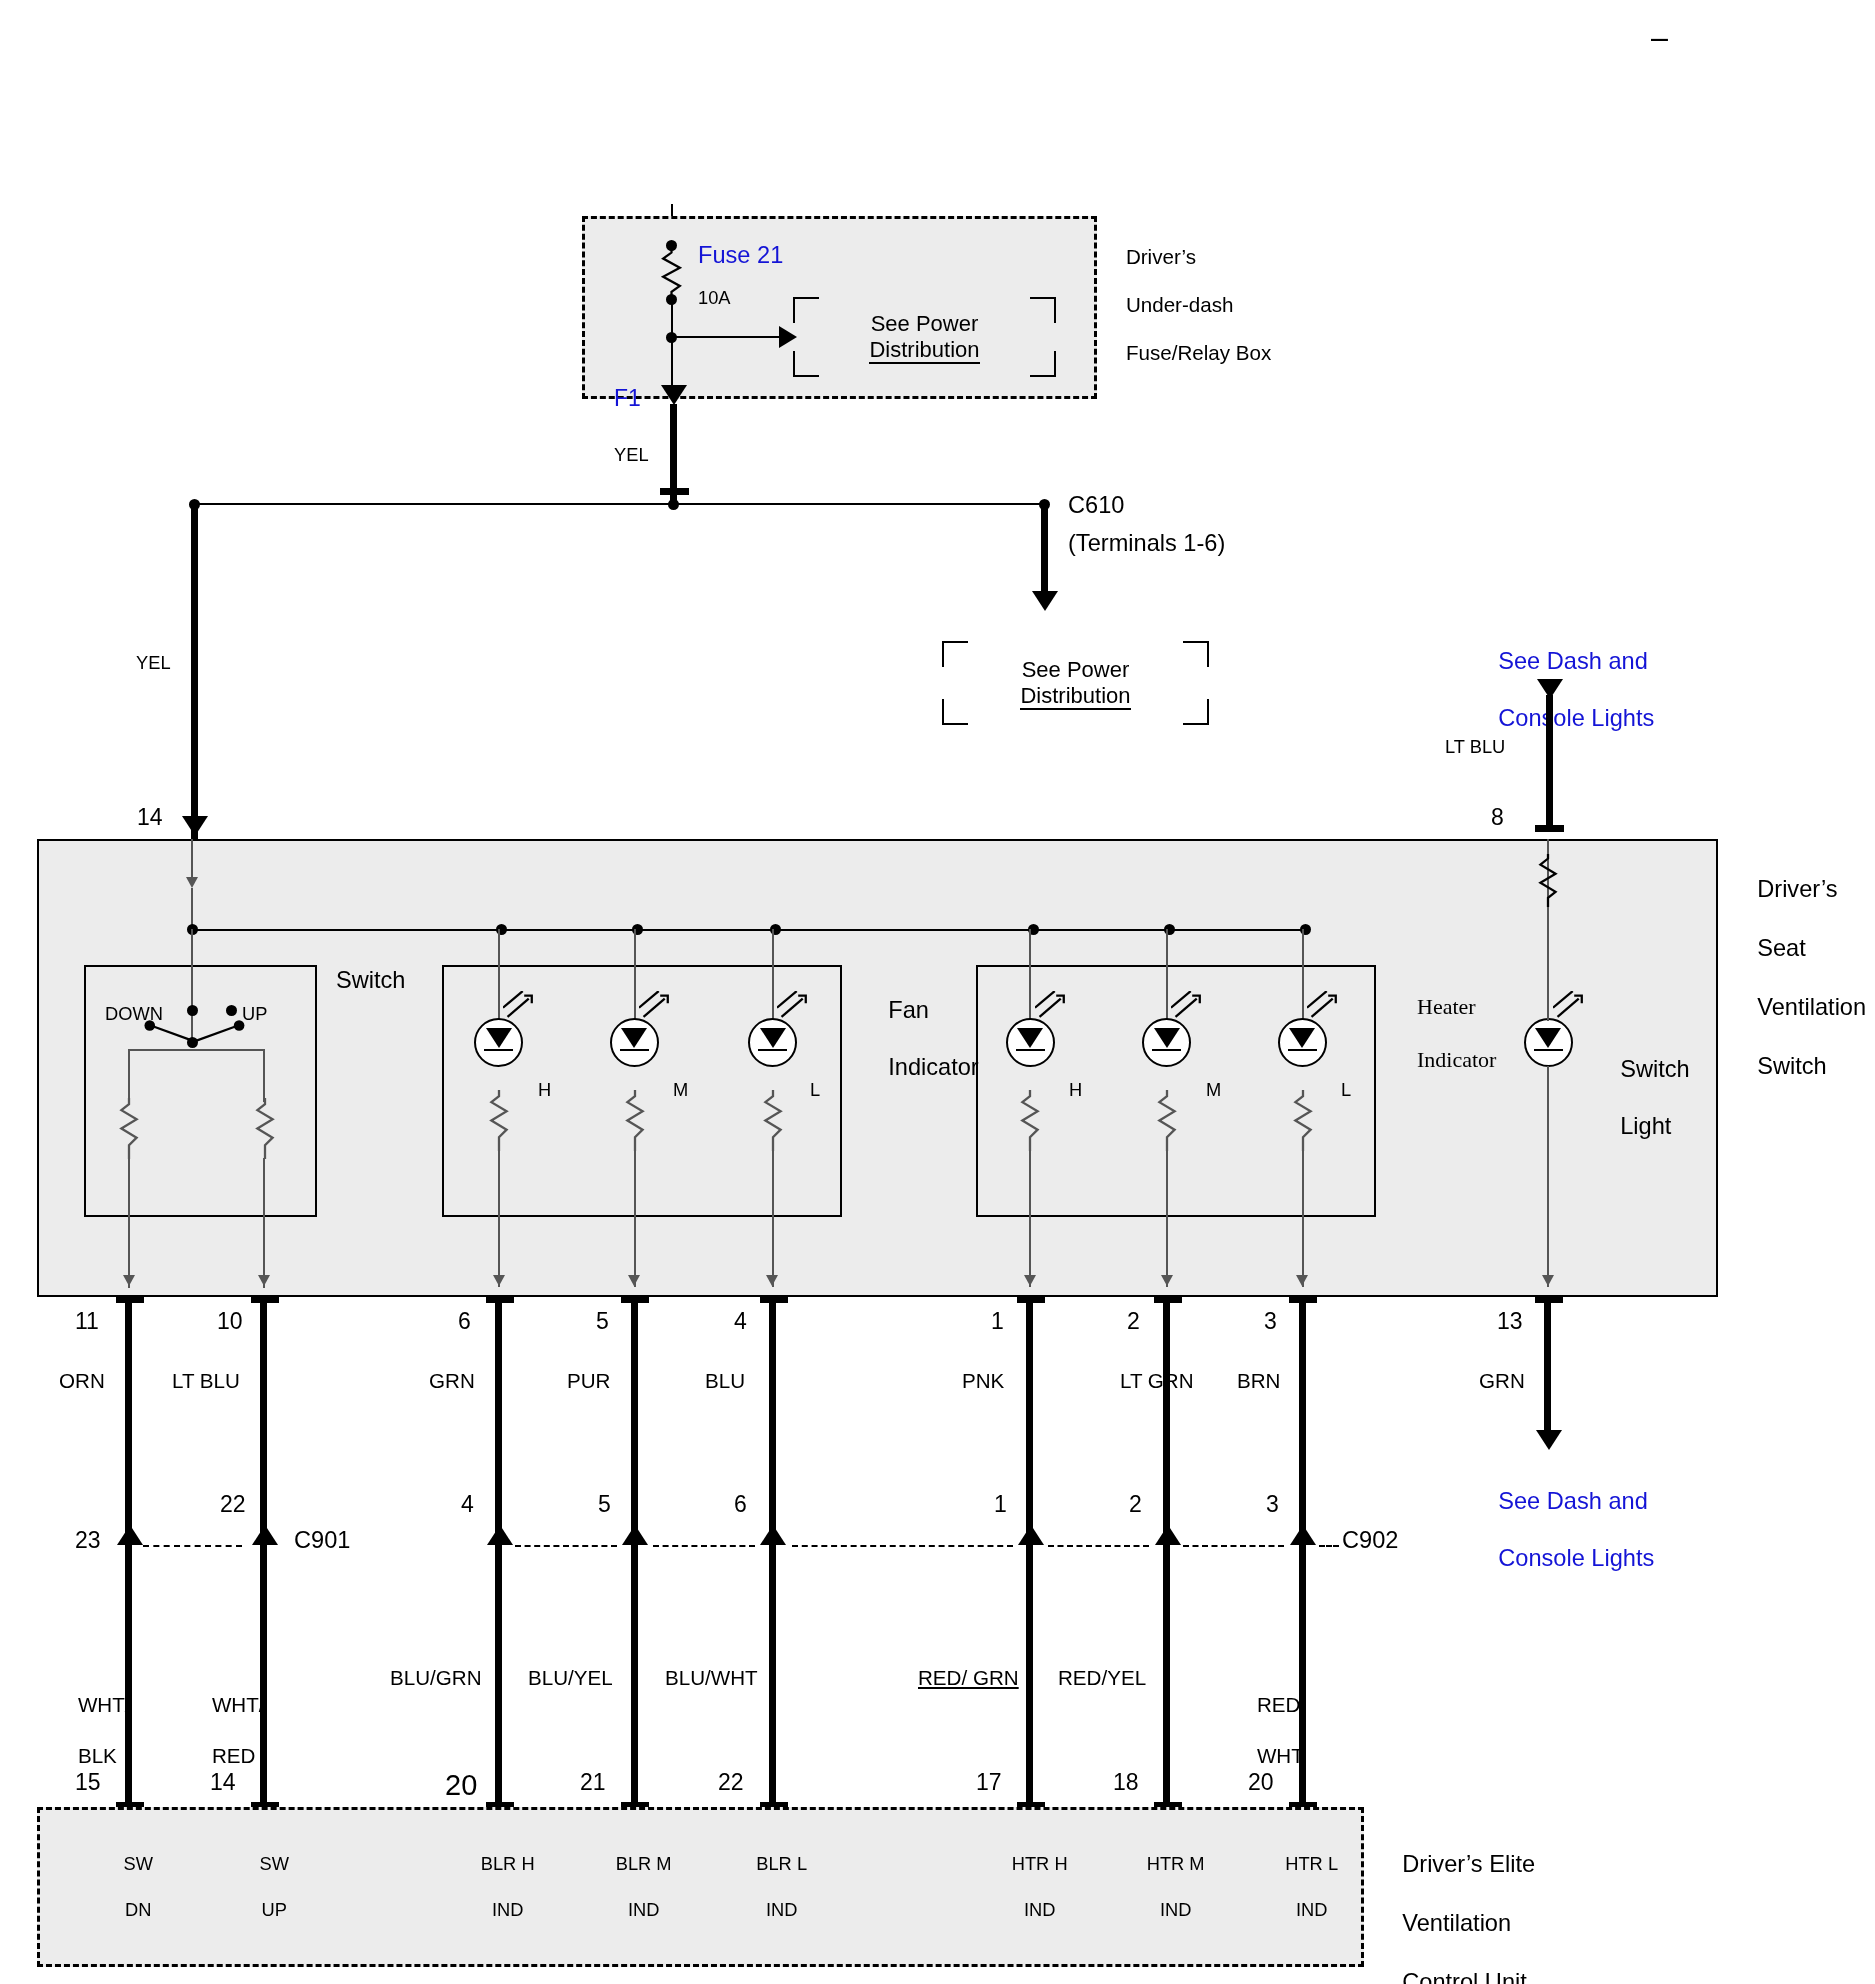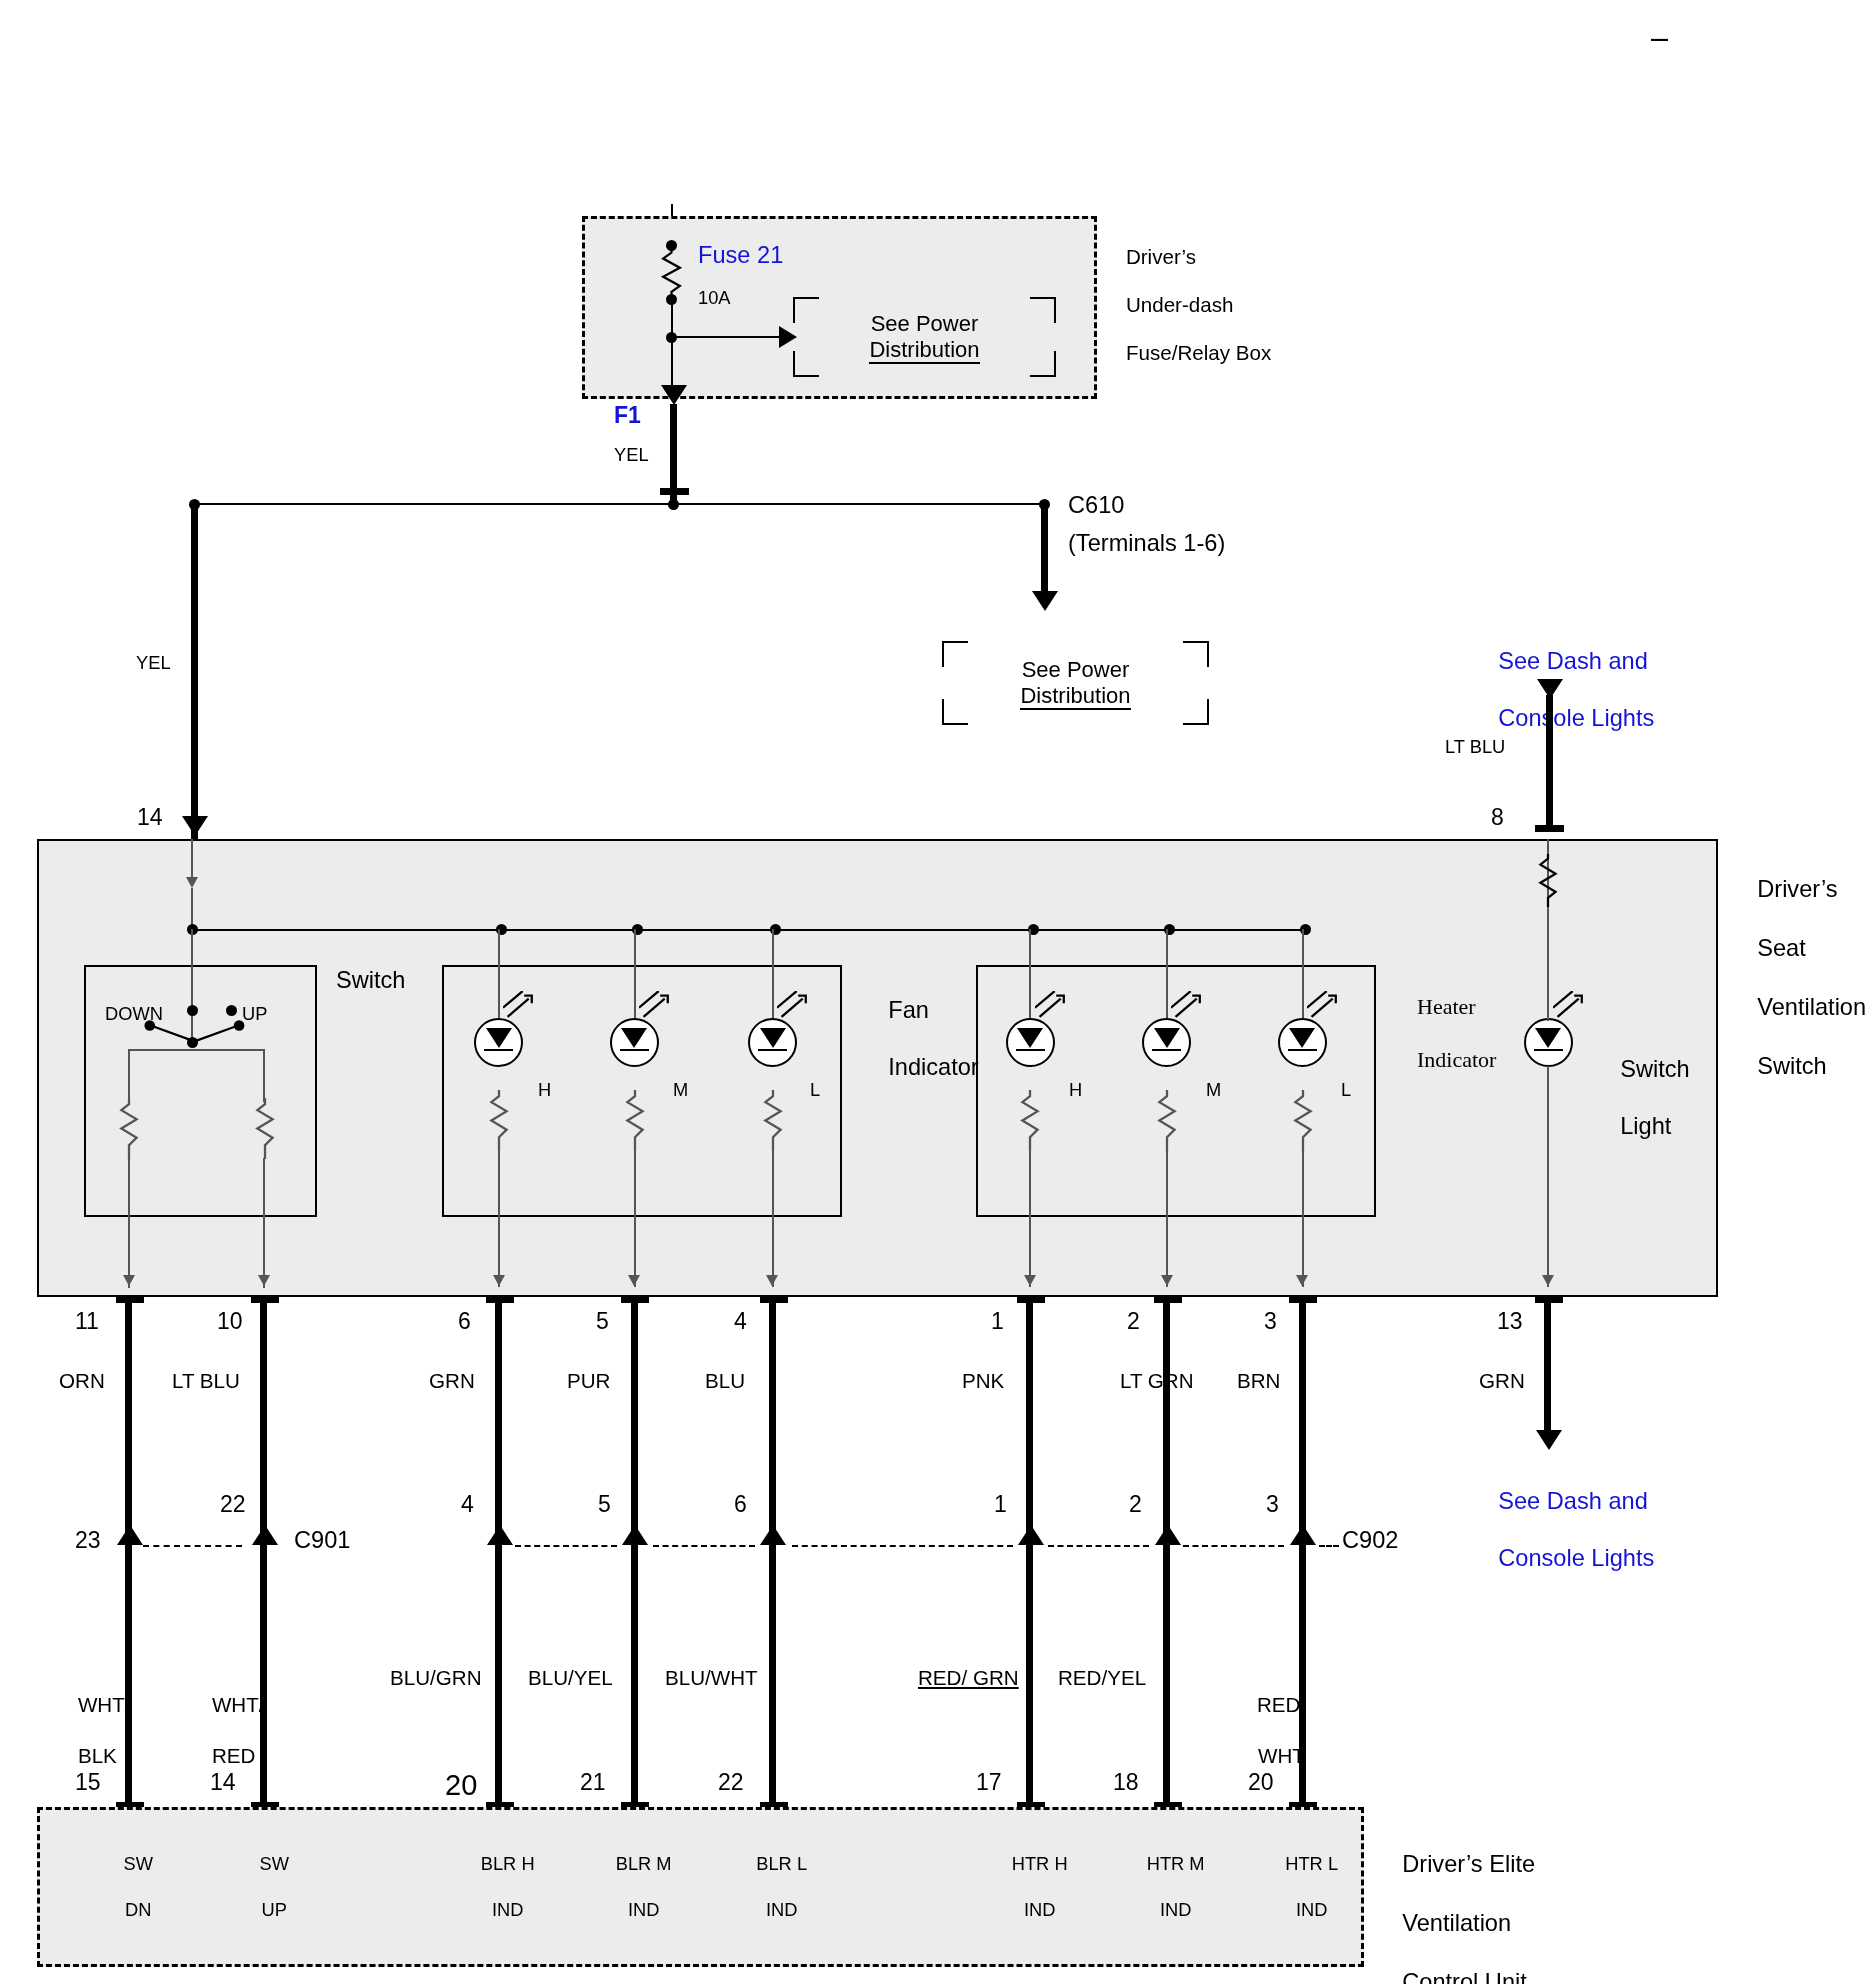--- a/index.html
+++ b/index.html
@@ -167,21 +167,21 @@
       <div class="c br"></div>
     <div class="inner">
       <div>
         <span>See Power</span><br>
         <span style="border-bottom:2.3px solid #000;">Distribution</span>
       </div>
     </div>
   </div>
 
   <div class="arrow-d" style="left:661px; top:385px;"></div>
-  <div class="lbl blue" style="left:614px; top:402px; font-size:23px;font-weight:bold;">F1</div>
+  <div class="lbl blue" style="left:614px; top:385px; font-size:23px;">F1</div>
   <div class="lbl sm" style="left:614px; top:444px;">YEL</div>
 
   <div class="vthick" style="left:670px; top:404px; height:99px;"></div>
   <div class="hthick" style="left:660px; top:488px; width:29px;"></div>
 
   <div class="hline" style="left:194px; top:503px; width:854px;"></div>
   <div class="dot" style="left:189px; top:499px;"></div>
   <div class="dot" style="left:668px; top:499px;"></div>
   <div class="dot" style="left:1039px; top:499px;"></div>
 
@@ -492,21 +492,21 @@
   </div>
   <div class="lbl" style="left:189px; top:1666px; line-height:1.25;">
     <span>WHT/</span><br>
     <span>RED</span>
   </div>
   <div class="lbl" style="left:390px; top:1666px;">BLU/GRN</div>
   <div class="lbl" style="left:528px; top:1666px;">BLU/YEL</div>
   <div class="lbl" style="left:665px; top:1666px;">BLU/WHT</div>
   <div class="lbl" style="left:918px;top:1666px;text-decoration:underline;">RED/ GRN</div>
   <div class="lbl" style="left:1058px;top:1666px;">RED/YEL</div>
-  <div class="lbl" style="left:1234px;top:1666px; line-height:1.25;text-align:center;">
+  <div class="lbl" style="left:1234px;top:1666px; line-height:1.25;">
     <span>RED/</span><br>
     <span>WHT</span>
   </div>
 
   <div class="lbl" style="left:75px;  top:1769px; font-size:23px;">15</div>
   <div class="lbl" style="left:210px; top:1769px; font-size:23px;">14</div>
   <div class="lbl" style="left:445px; top:1769px; font-size:29px;">20</div>
   <div class="lbl" style="left:580px; top:1769px; font-size:23px;">21</div>
   <div class="lbl" style="left:718px; top:1769px; font-size:23px;">22</div>
   <div class="lbl" style="left:976px;top:1769px; font-size:23px;">17</div>

